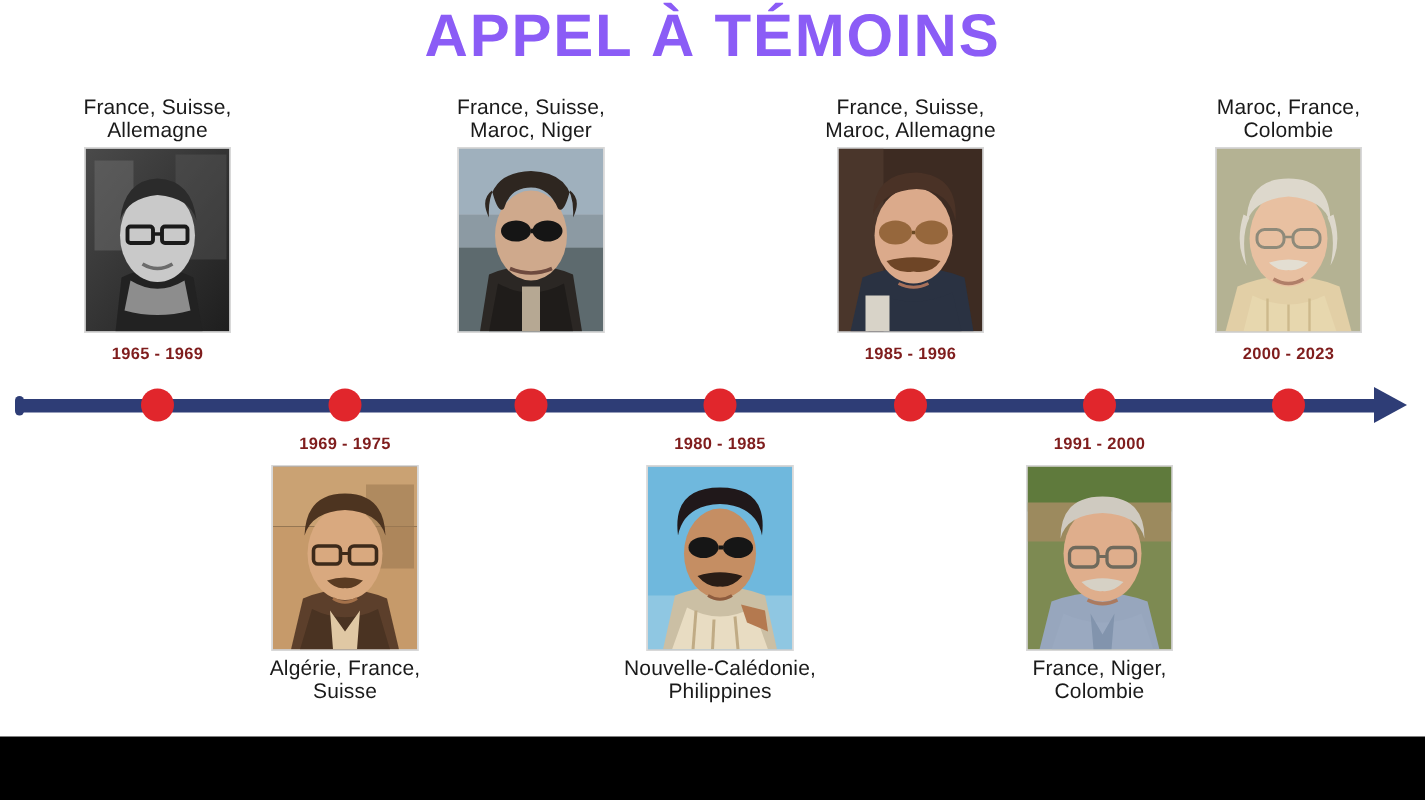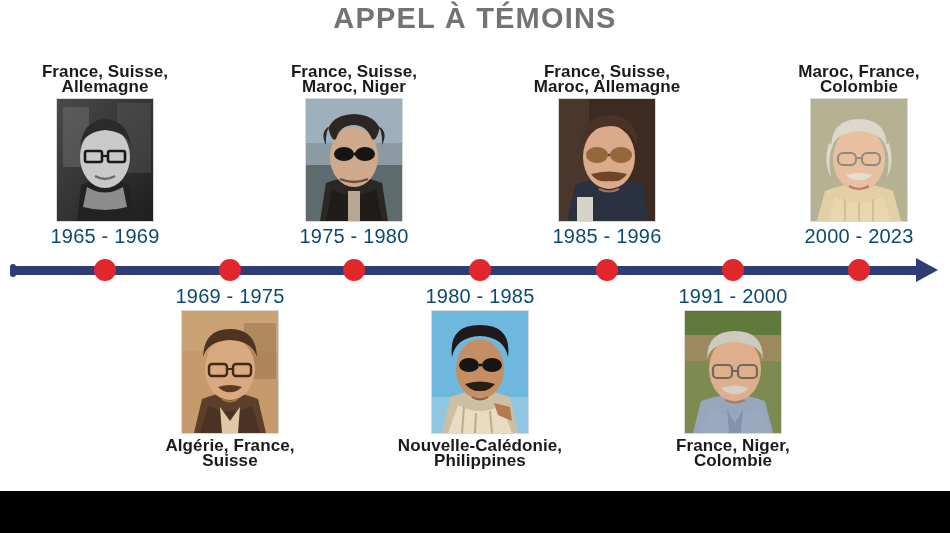--- a/index.html
+++ b/index.html
@@ -23,24 +23,24 @@
     background: #ffffff;
   }
 
   
   #title {
     position: absolute;
     left: 0;
     top: 2px;
     width: 950px;
     text-align: center;
-    font-size: 29px;
+    font-size: 40px;
     font-weight: 700;
     letter-spacing: 1.2px;
-    color: #737373;
+    color: #8b5cf6;
     font-family: "Liberation Sans", sans-serif;
     white-space: nowrap;
   }
 
   
   #axis-line {
     position: absolute;
     left: 12px;
     top: 266px;
     width: 908px;
@@ -80,32 +80,32 @@
 
   
   .event {
     position: absolute;
     width: 190px;
     text-align: center;
     transform: translateX(-95px);
   }
 
   .country-label {
-    font-size: 17px;
-    font-weight: 700;
+    font-size: 14px;
+    font-weight: 400;
     color: #1a1a1a;
     line-height: 15px;
     letter-spacing: 0.1px;
     white-space: pre-line;
   }
 
   .year-label {
-    font-size: 20px;
-    font-weight: 400;
-    color: #0c4a6e;
+    font-size: 11px;
+    font-weight: 700;
+    color: #7f1d1d;
     letter-spacing: 0.2px;
     line-height: 20px;
     white-space: nowrap;
   }
 
   .photo {
     width: 96px;
     height: 122px;
     margin: 4px auto 4px auto;
     border: 1px solid #d8d8d8;
@@ -180,21 +180,20 @@
         <ellipse cx="48" cy="58" rx="24" ry="30" fill="#cfa98c"></ellipse>
         <path d="M20 46 Q18 16 48 15 Q78 16 76 46 Q82 34 74 28 Q70 44 66 40 Q60 26 48 26 Q34 26 30 40 Q26 44 22 28 Q14 34 20 46 Z" fill="#2e2620"></path>
         <ellipse cx="38" cy="55" rx="10" ry="7" fill="#151515"></ellipse>
         <ellipse cx="59" cy="55" rx="10" ry="7" fill="#151515"></ellipse>
         <line x1="48" y1="55" x2="50" y2="55" stroke="#151515" stroke-width="3"></line>
         <path d="M34 80 Q48 86 62 80" stroke="#6e4a3e" stroke-width="2.4" fill="none"></path>
         <path d="M26 90 Q48 102 70 90 L76 122 L20 122 Z" fill="#1f1c1a"></path>
         <rect x="42" y="92" width="12" height="30" fill="#b6a893"></rect>
       </svg>
     </div>
-    <div class="year-label">1975 - 1980</div>
   </div>
 
   <div class="event above" style="left:607px; top:64px;">
     <div class="country-label">France, Suisse,
 Maroc, Allemagne</div>
     <div class="photo">
       <svg viewBox="0 0 96 122" preserveAspectRatio="none" aria-hidden="true">
         <rect x="0" y="0" width="96" height="122" fill="#3d2b22"></rect>
         <rect x="0" y="0" width="30" height="122" fill="#4a362b"></rect>
         <path d="M8 122 L16 86 Q48 72 84 86 L90 122 Z" fill="#2a3242"></path>

